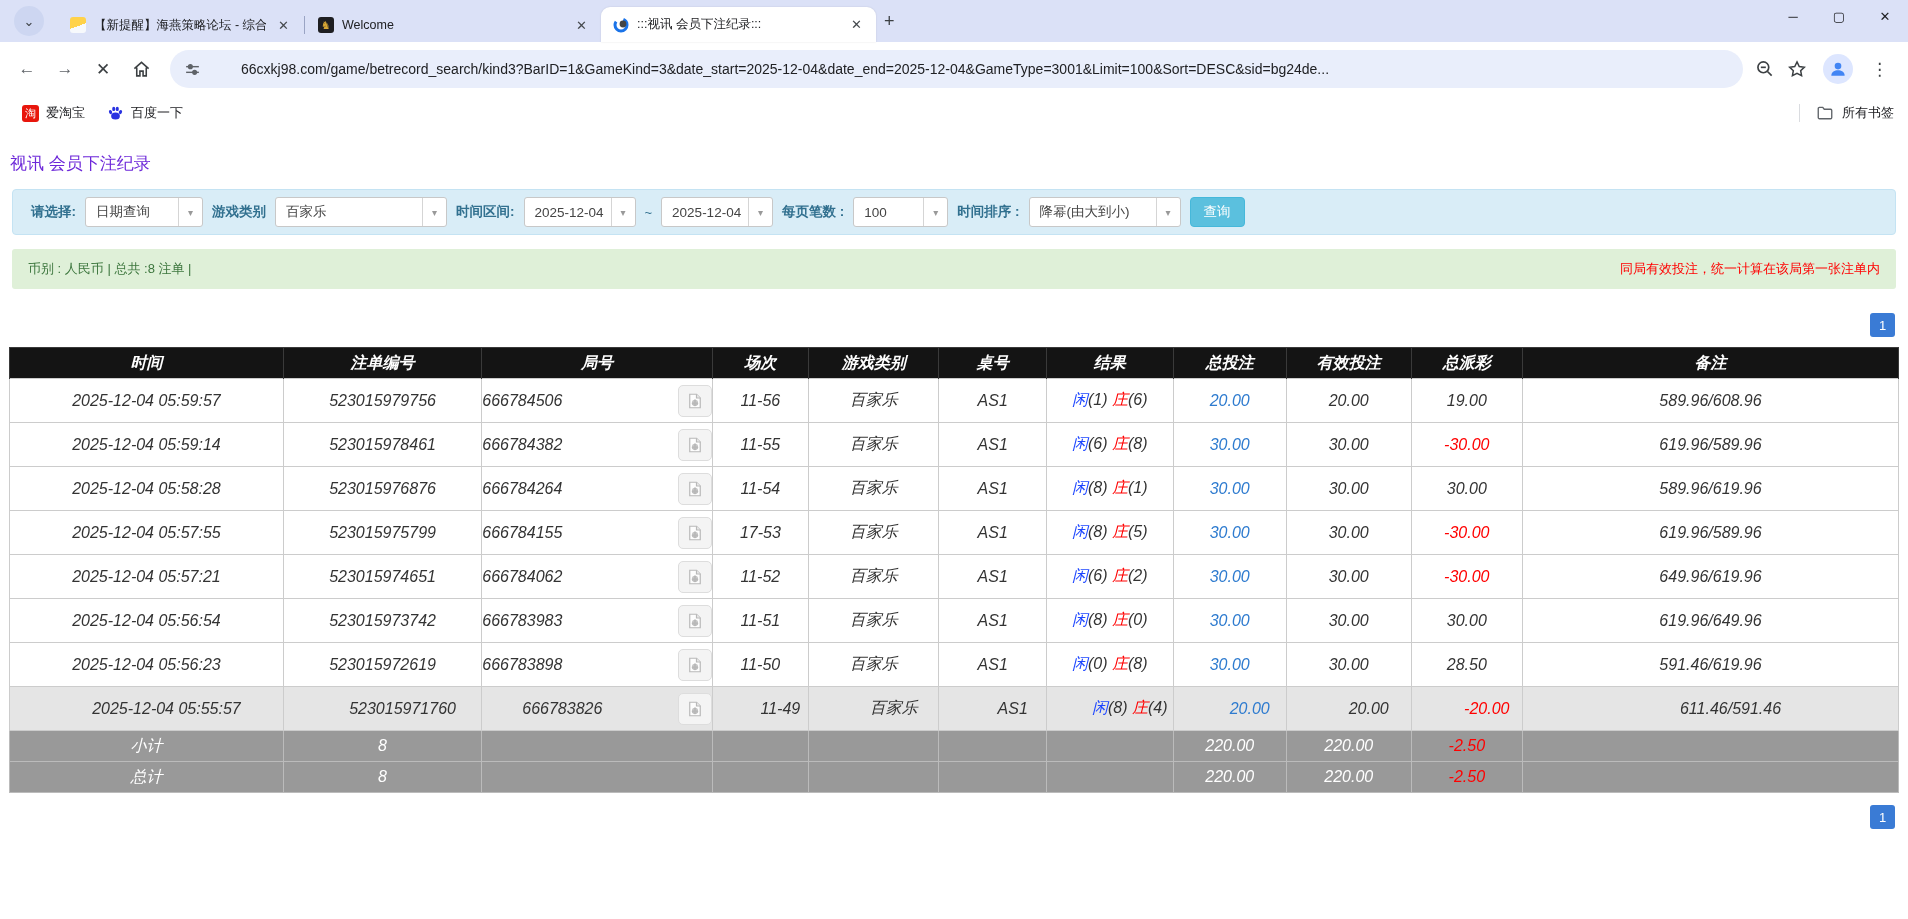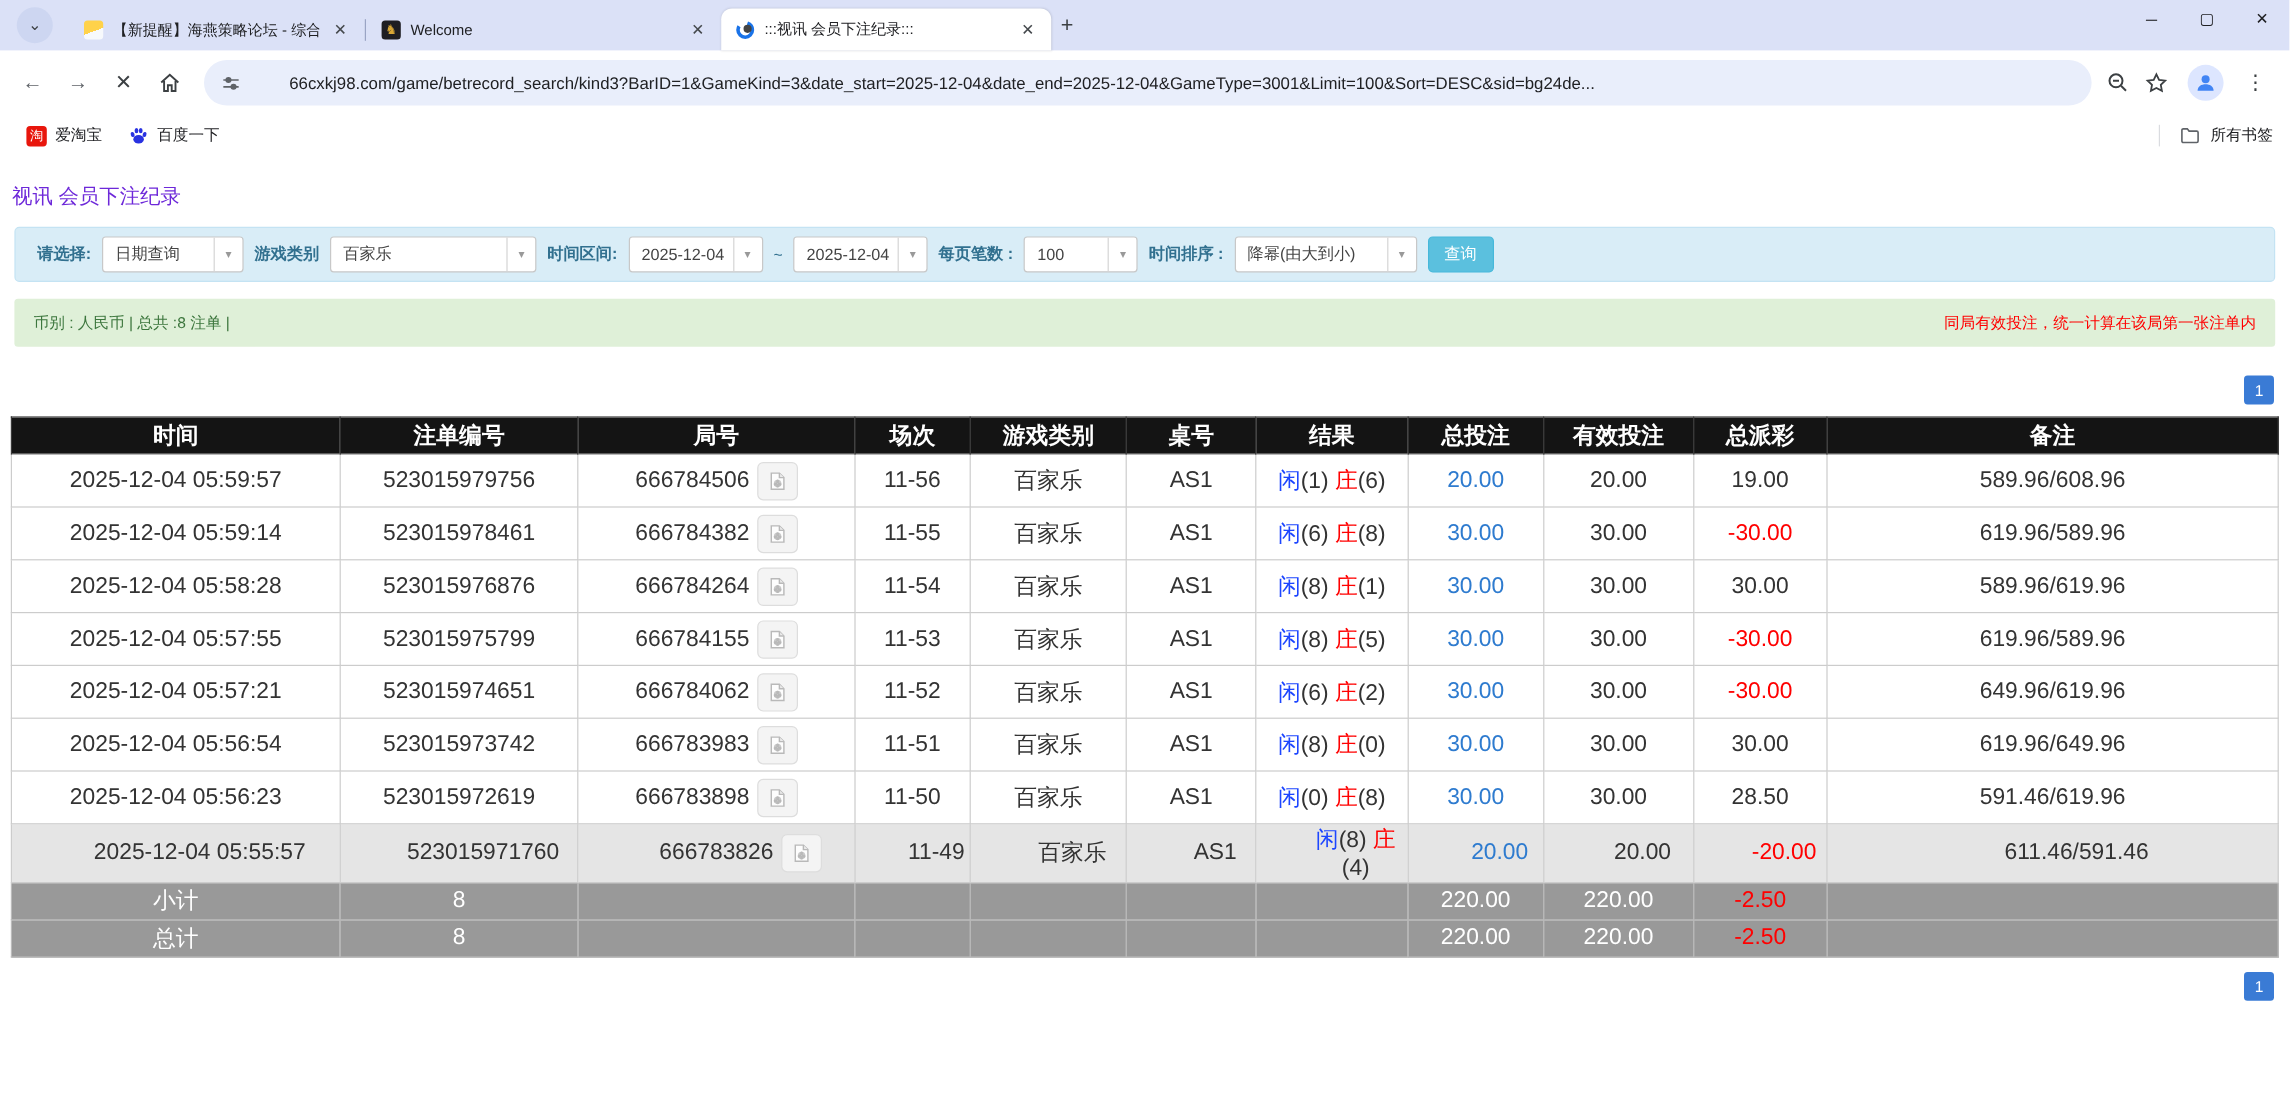--- a/index.html
+++ b/index.html
@@ -52,31 +52,31 @@
   .btn-search { background:#5bc0de; color:#fff; border:1px solid #46b8da; border-radius:4px; font-size:13.5px; height:30px; padding:0 13px; cursor:pointer; }
 
   .summarybar { margin:14px 12px 0 12px; background:#dff0d8; border-radius:3px; height:40px; display:flex; align-items:center; justify-content:space-between; padding:0 16px; }
   .sum-left { color:#3c763d; font-size:13px; }
   .sum-right { color:#ff0000; font-size:13px; }
 
   .pager-row { display:flex; justify-content:flex-end; padding:24px 13px 6px 0; }
   .pager-row.bottom { padding:12px 13px 0 0; }
   .page-btn { min-width:25px; height:24px; background:#3a7bd5; color:#fff; font-size:13px; display:flex; align-items:center; justify-content:center; border-radius:3px; cursor:pointer; }
 
-  table.bets { width:calc(100% - 18px); margin:4px 9px 0 9px; border-collapse:collapse; table-layout:fixed; font-size:19px; color:#333; }
+  table.bets { width:calc(100% - 18px); margin:4px 9px 0 9px; border-collapse:collapse; table-layout:fixed; font-size:16px; color:#333;font-style:italic; }
   .bets thead th { background:#141414; color:#fff; font-weight:bold; height:31px; border:1px solid #3a3a3a; border-bottom:none; text-align:center; }
   .bets td { border:1px solid #ccc; text-align:center; height:44px; background:#fff; }
   .bets tr.hl td { background:#e5e5e5;padding-left:40px; }
   .bets tr.totals td { background:#999; color:#fff; height:31px; border-color:#bbb; }
   .neg { color:#ff0000 !important; }
   .link { color:#2e7bcf; cursor:pointer; }
   .res-player { color:#1d46ff; }
   .res-banker { color:#ff0000; }
   .res-num { color:#333; }
-  .round-cell { display:flex; align-items:center; justify-content:center; gap:6px; }
+  .round-cell { display:flex; align-items:center; justify-content:space-between; gap:6px; }
   .vid-btn { width:34px; height:32px; background:#f4f4f4; border:1px solid #ddd; border-radius:5px; display:flex; align-items:center; justify-content:center; cursor:pointer; }
 </style>
 </head>
 <body>
 
 <div class="tabbar">
   <div class="tab-search">
     <span>⌄</span>
   </div>
 
@@ -371,21 +371,21 @@
                   <circle cx="12" cy="14.5" r="4.2" fill="#c9c9c9" stroke="none"></circle>
                   <circle cx="12" cy="14.5" r="1.1" fill="#fff"></circle>
                   <circle cx="12" cy="11.8" r="0.9" fill="#fff"></circle>
                   <circle cx="9.4" cy="15.3" r="0.9" fill="#fff"></circle>
                   <circle cx="14.6" cy="15.3" r="0.9" fill="#fff"></circle>
                   <circle cx="12" cy="17.2" r="0.9" fill="#fff"></circle>
                 </svg>
         </span>
       </span>
     </td>
-    <td>11-53</td>
+    <td>17-53</td>
     <td>百家乐</td>
     <td>AS1</td>
     <td>
       <span class="res-player">闲</span><span class="res-num">(8)</span>
       <span class="res-banker">庄</span><span class="res-num">(5)</span>
     </td>
     <td><span class="link">30.00</span></td>
     <td>30.00</td>
     <td class="neg">-30.00</td>
     <td>619.96/589.96</td>

